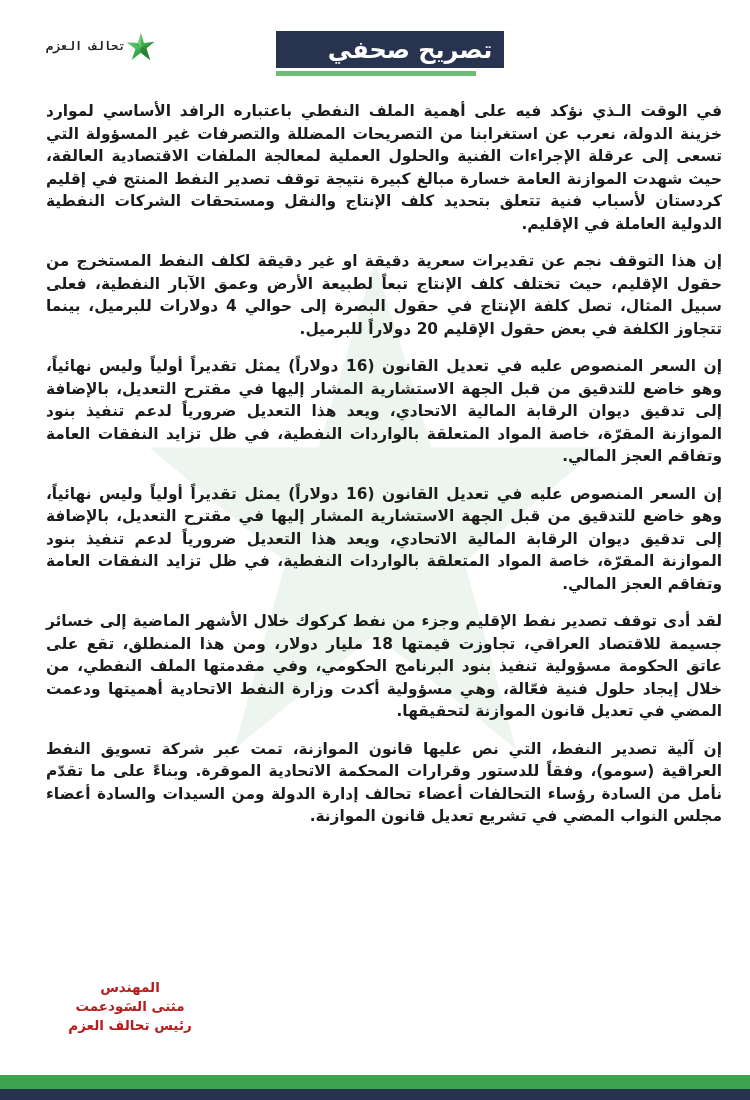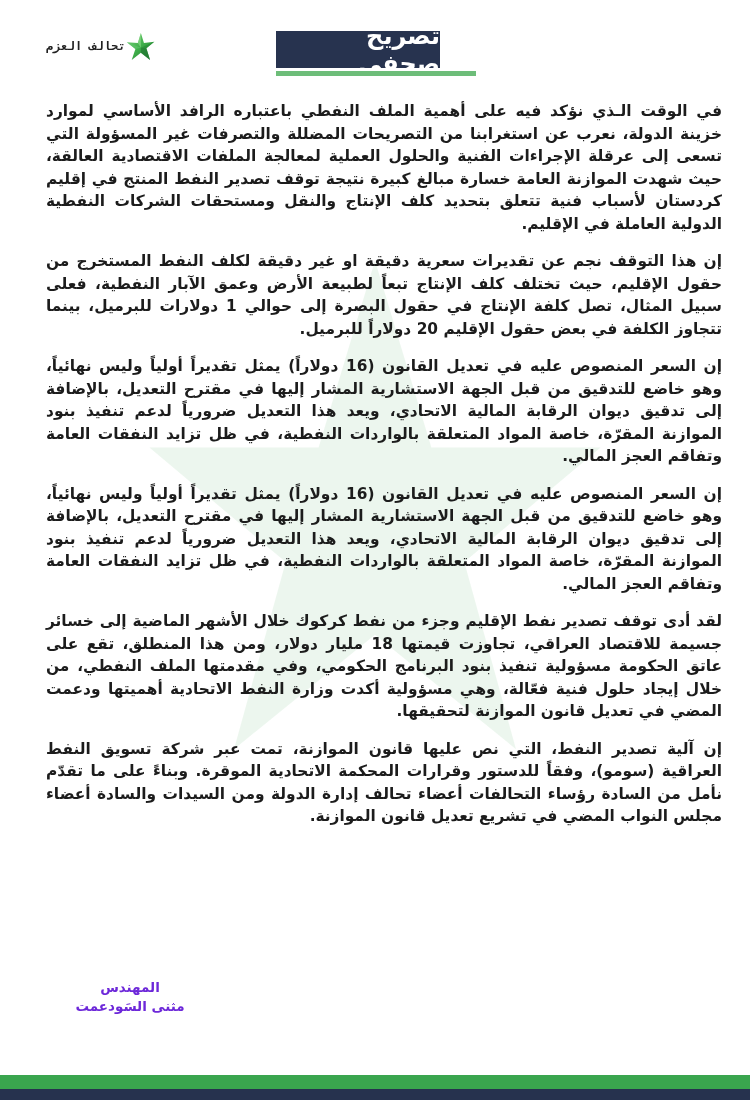--- a/index.html
+++ b/index.html
@@ -17,40 +17,40 @@
     .logo {
       position: absolute; left: 46px; top: 2px; width: 110px; height: 90px;
       display: flex; align-items: center; font-family: Liberation Mono, monospace;
     }
     .logo svg { width: 76px; height: 72px; }
     .logo-text {
       font-size: 12px; font-weight: bold; color: #222; margin-top: -2px;
       direction: rtl; white-space: nowrap;
     }
     .title-box {
-      position: absolute; left: 276px; top: 31px; width: 164px; height: 37px;
+      position: absolute; left: 276px; top: 31px; width: 188px; height: 37px;
       background: #27334f; color: #ffffff;
       display: flex; align-items: center; justify-content: center;
-      font-size: 24px; font-weight: bold; direction: rtl;
+      font-size: 24px; font-weight: bold; direction: rtl; padding-left: 40px;
     }
     .title-underline {
       position: absolute; left: 276px; top: 71px; width: 200px; height: 5px;
       background: #6dbd79;
     }
     .content {
       position: relative; z-index: 1;
       margin: 8px 28px 0 46px; direction: rtl; text-align: justify;
       text-align-last: right;
       font-size: 15.4px; line-height: 22.5px; font-weight: bold;
     }
     .content p { margin: 0 0 15px 0; }
     .signature {
       position: absolute; left: 40px; top: 978px; width: 180px;
       text-align: center; direction: rtl; z-index: 1;
-      font-size: 13.5px; line-height: 19px; font-weight: bold; color: #6d28d9;
+      font-size: 13.5px; line-height: 19px; font-weight: bold; color: #b91c1c;
     }
     .footer-green {
       position: absolute; left: 0; top: 1075px; width: 750px; height: 14px;
       background: #3aa54e;
     }
     .footer-navy {
       position: absolute; left: 0; top: 1089px; width: 750px; height: 11px;
       background: #26324e;
     }
   </style>
@@ -78,26 +78,27 @@
       <polygon points="52,50 6,32 34,54" fill="#5fc76a" opacity="0.6"></polygon>
     </svg>
     <div class="logo-text">تحالف العزم</div>
   </div>
   <div class="title-box">تصريح صحفي</div>
   <div class="title-underline"></div>
 </div>
 
 <div class="content">
   <p>في الوقت الـذي نؤكد فيه على أهمية الملف النفطي باعتباره الرافد الأساسي لموارد خزينة الدولة، نعرب عن استغرابنا من التصريحات المضللة والتصرفات غير المسؤولة التي تسعى إلى عرقلة الإجراءات الفنية والحلول العملية لمعالجة الملفات الاقتصادية العالقة، حيث شهدت الموازنة العامة خسارة مبالغ كبيرة نتيجة توقف تصدير النفط المنتج في إقليم كردستان لأسباب فنية تتعلق بتحديد كلف الإنتاج والنقل ومستحقات الشركات النفطية الدولية العاملة في الإقليم.</p>
-  <p>إن هذا التوقف نجم عن تقديرات سعرية دقيقة او غير دقيقة لكلف النفط المستخرج من حقول الإقليم، حيث تختلف كلف الإنتاج تبعاً لطبيعة الأرض وعمق الآبار النفطية، فعلى سبيل المثال، تصل كلفة الإنتاج في حقول البصرة إلى حوالي 1 دولارات للبرميل، بينما تتجاوز الكلفة في بعض حقول الإقليم 20 دولاراً للبرميل.</p>
+  <p>إن هذا التوقف نجم عن تقديرات سعرية دقيقة او غير دقيقة لكلف النفط المستخرج من حقول الإقليم، حيث تختلف كلف الإنتاج تبعاً لطبيعة الأرض وعمق الآبار النفطية، فعلى سبيل المثال، تصل كلفة الإنتاج في حقول البصرة إلى حوالي 4 دولارات للبرميل، بينما تتجاوز الكلفة في بعض حقول الإقليم 20 دولاراً للبرميل.</p>
   <p>إن السعر المنصوص عليه في تعديل القانون (16 دولاراً) يمثل تقديراً أولياً وليس نهائياً، وهو خاضع للتدقيق من قبل الجهة الاستشارية المشار إليها في مقترح التعديل، بالإضافة إلى تدقيق ديوان الرقابة المالية الاتحادي، ويعد هذا التعديل ضرورياً لدعم تنفيذ بنود الموازنة المقرّة، خاصة المواد المتعلقة بالواردات النفطية، في ظل تزايد النفقات العامة وتفاقم العجز المالي.</p>
   <p>إن السعر المنصوص عليه في تعديل القانون (16 دولاراً) يمثل تقديراً أولياً وليس نهائياً، وهو خاضع للتدقيق من قبل الجهة الاستشارية المشار إليها في مقترح التعديل، بالإضافة إلى تدقيق ديوان الرقابة المالية الاتحادي، ويعد هذا التعديل ضرورياً لدعم تنفيذ بنود الموازنة المقرّة، خاصة المواد المتعلقة بالواردات النفطية، في ظل تزايد النفقات العامة وتفاقم العجز المالي.</p>
   <p>لقد أدى توقف تصدير نفط الإقليم وجزء من نفط كركوك خلال الأشهر الماضية إلى خسائر جسيمة للاقتصاد العراقي، تجاوزت قيمتها 18 مليار دولار، ومن هذا المنطلق، تقع على عاتق الحكومة مسؤولية تنفيذ بنود البرنامج الحكومي، وفي مقدمتها الملف النفطي، من خلال إيجاد حلول فنية فعّالة، وهي مسؤولية أكدت وزارة النفط الاتحادية أهميتها ودعمت المضي في تعديل قانون الموازنة لتحقيقها.</p>
   <p>إن آلية تصدير النفط، التي نص عليها قانون الموازنة، تمت عبر شركة تسويق النفط العراقية (سومو)، وفقاً للدستور وقرارات المحكمة الاتحادية الموقرة. وبناءً على ما تقدّم نأمل من السادة رؤساء التحالفات أعضاء تحالف إدارة الدولة ومن السيدات والسادة أعضاء مجلس النواب المضي في تشريع تعديل قانون الموازنة.</p>
 </div>
 
 <div class="signature">
   <div>المهندس</div>
   <div>مثنى السَودعمت</div>
+  <div>رئيس تحالف العزم</div>
 </div>
 
 <div class="footer-green"></div>
 <div class="footer-navy"></div>
 
 </body></html>

